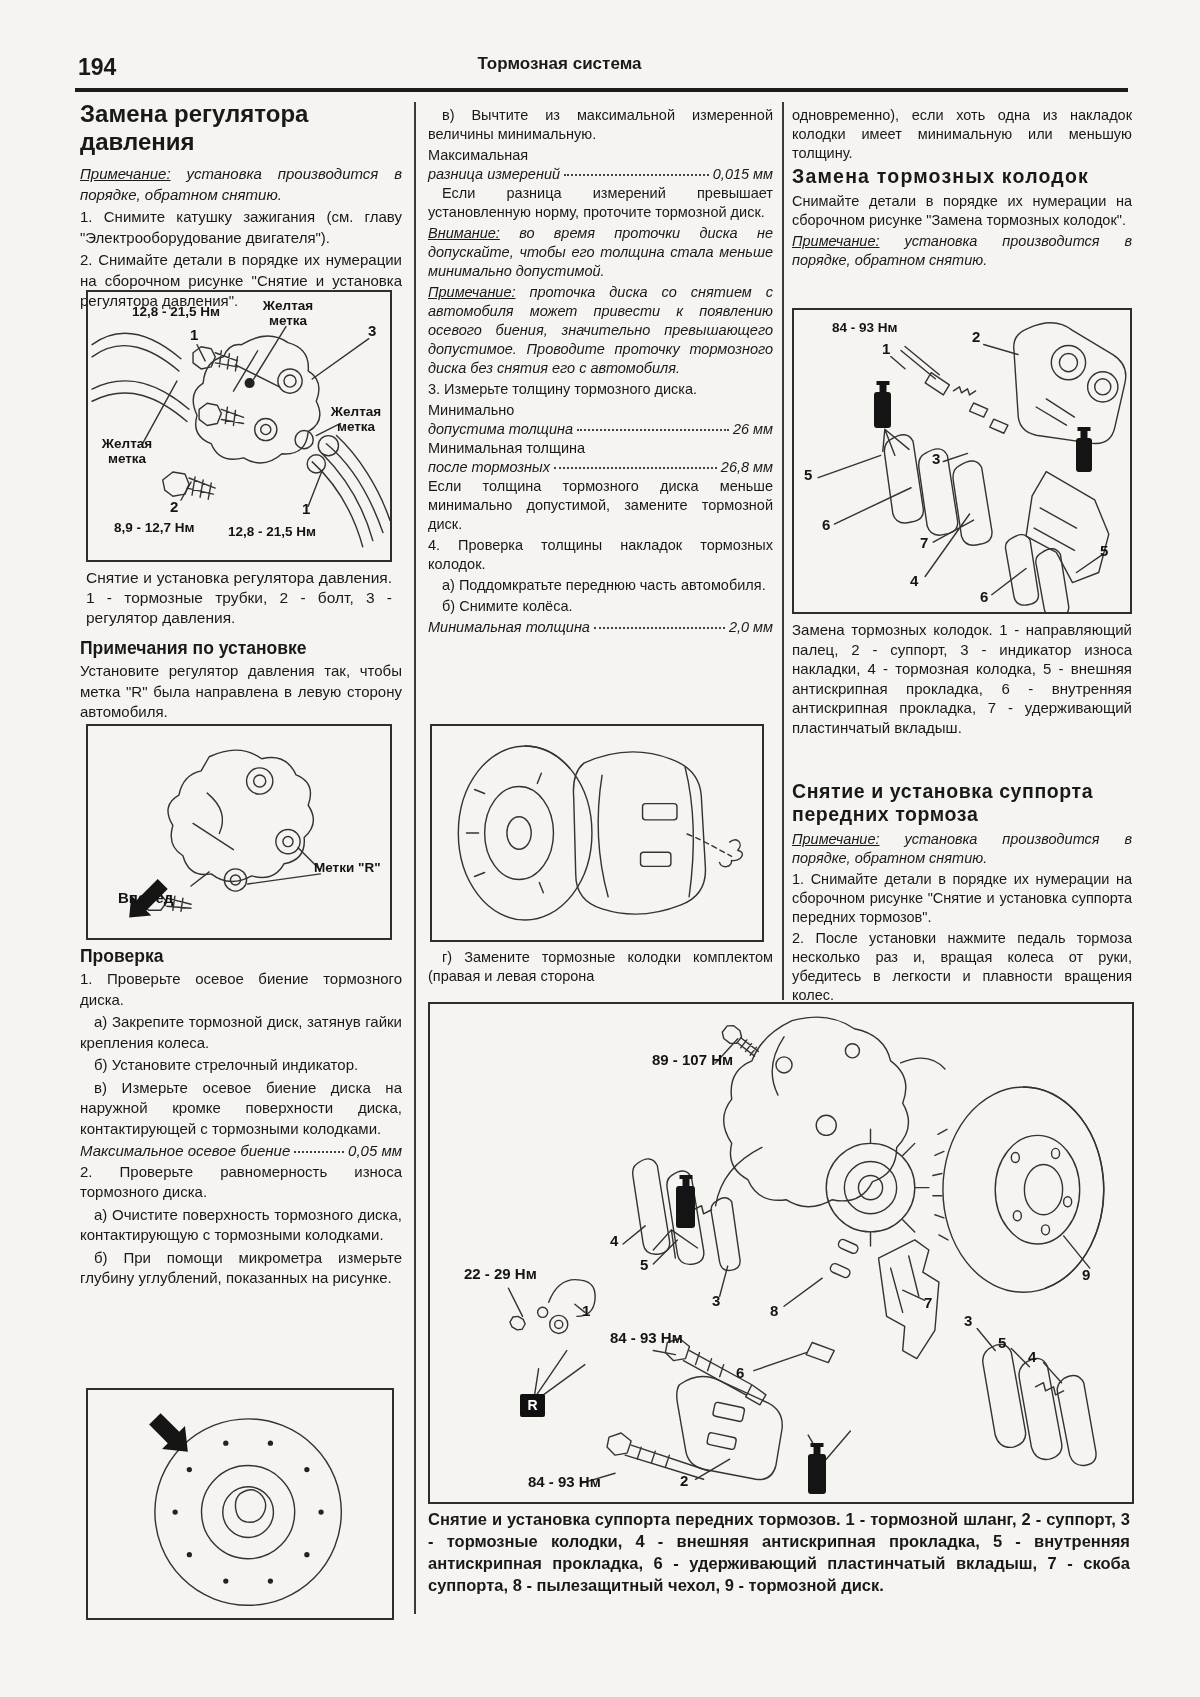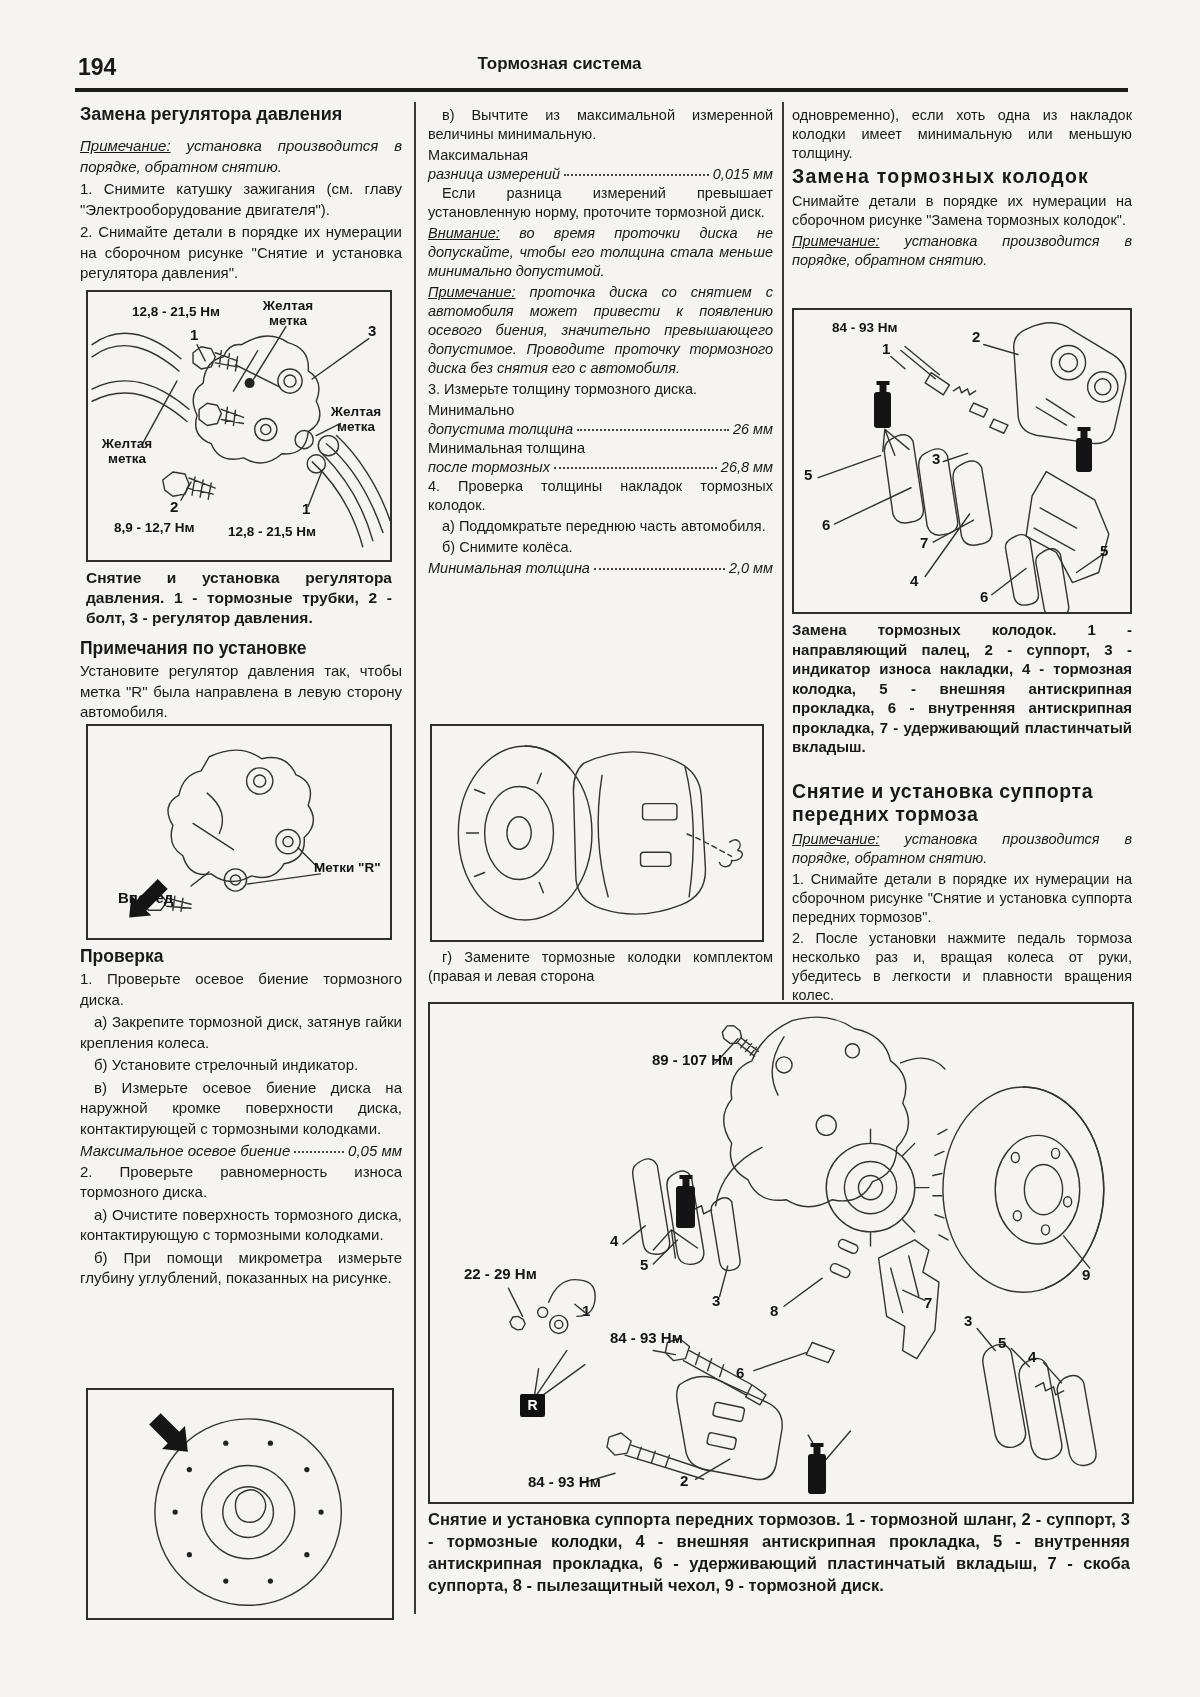--- a/index.html
+++ b/index.html
@@ -13,32 +13,32 @@
   .hrule{position:absolute;left:75px;top:88px;width:1053px;height:3.5px;background:#1c1c1c;}
   .vrule{position:absolute;width:2px;background:#3b3b3b;}
   
   .tblock{position:absolute;}
   .tblock p{margin:0 0 2px;text-align:justify;}
   .c1{font-size:15px;line-height:20.5px;}
   .c2,.c3{font-size:14.5px;line-height:19px;}
   .ind{text-indent:14px;}
   .note{font-style:italic;}
   .ul{text-decoration:underline;}
-  .h-big{font-size:18px;font-weight:bold;line-height:28px;margin:0 0 8px;}
+  .h-big{font-size:24px;font-weight:bold;line-height:28px;margin:0 0 8px;}
   .h-big2{font-size:26px;font-weight:bold;line-height:29px;margin:0 0 5px;}
   .h-mid{font-size:19.5px;font-weight:bold;line-height:23px;letter-spacing:1.2px;margin:0 0 4px;}
   .h-sub{font-size:17.5px;font-weight:bold;line-height:21px;margin:2px 0 2px;}
   .spec{display:flex;align-items:baseline;font-style:italic;}
   .spec .lead{flex:1 1 auto;border-bottom:2px dotted #444;margin:0 4px;min-width:10px;transform:translateY(-3px);}
   .specpre{}
   
   .figbox{position:absolute;border:2px solid #2e2e2e;}
   .figbox svg{position:absolute;left:0;top:0;width:100%;height:100%;}
   .figwrap{position:absolute;}
-  .cap{font-weight:bold;text-align:justify;font-size:15.5px;line-height:20px;margin:6px 0 0;}
+  .cap{font-weight:normal;text-align:justify;font-size:15.5px;line-height:20px;margin:6px 0 0;}
   .bigcap{position:absolute;font-weight:bold;text-align:justify;font-size:16.5px;line-height:22px;}
   .flab{position:absolute;font-weight:bold;font-size:13.5px;line-height:15px;text-align:center;color:#141414;white-space:nowrap;}
   .flab.wrap{white-space:normal;}
   .fnum{position:absolute;font-weight:bold;font-size:15px;color:#141414;}
   .grease{position:absolute;background:#141414;border-radius:3px;}
   .grease::before{content:"";position:absolute;top:-7px;left:50%;transform:translateX(-50%);width:7px;height:8px;background:#141414;}
   .grease::after{content:"";position:absolute;top:-11px;left:50%;transform:translateX(-50%);width:13px;height:4px;background:#141414;}
   .rbadge{position:absolute;width:25px;height:23px;background:#101010;color:#fff;font-weight:bold;
           font-size:14px;line-height:23px;text-align:center;border-radius:2px;}
 </style>
@@ -193,20 +193,21 @@
       <span>допустима толщина</span>
       <span class="lead"></span>
       <span>26 мм</span>
     </div>
     <div class="specpre">Минимальная толщина</div>
     <div class="spec">
       <span>после тормозных</span>
       <span class="lead"></span>
       <span>26,8 мм</span>
     </div>
+    <p>Если толщина тормозного диска меньше минимально допустимой, замените тормозной диск.</p>
     <p>4. Проверка толщины накладок тормозных колодок.</p>
     <p class="ind">а) Поддомкратьте переднюю часть автомобиля.</p>
     <p class="ind">б) Снимите колёса.</p>
     <div class="spec">
       <span>Минимальная толщина</span>
       <span class="lead"></span>
       <span>2,0 мм</span>
     </div>
   </div>
 

